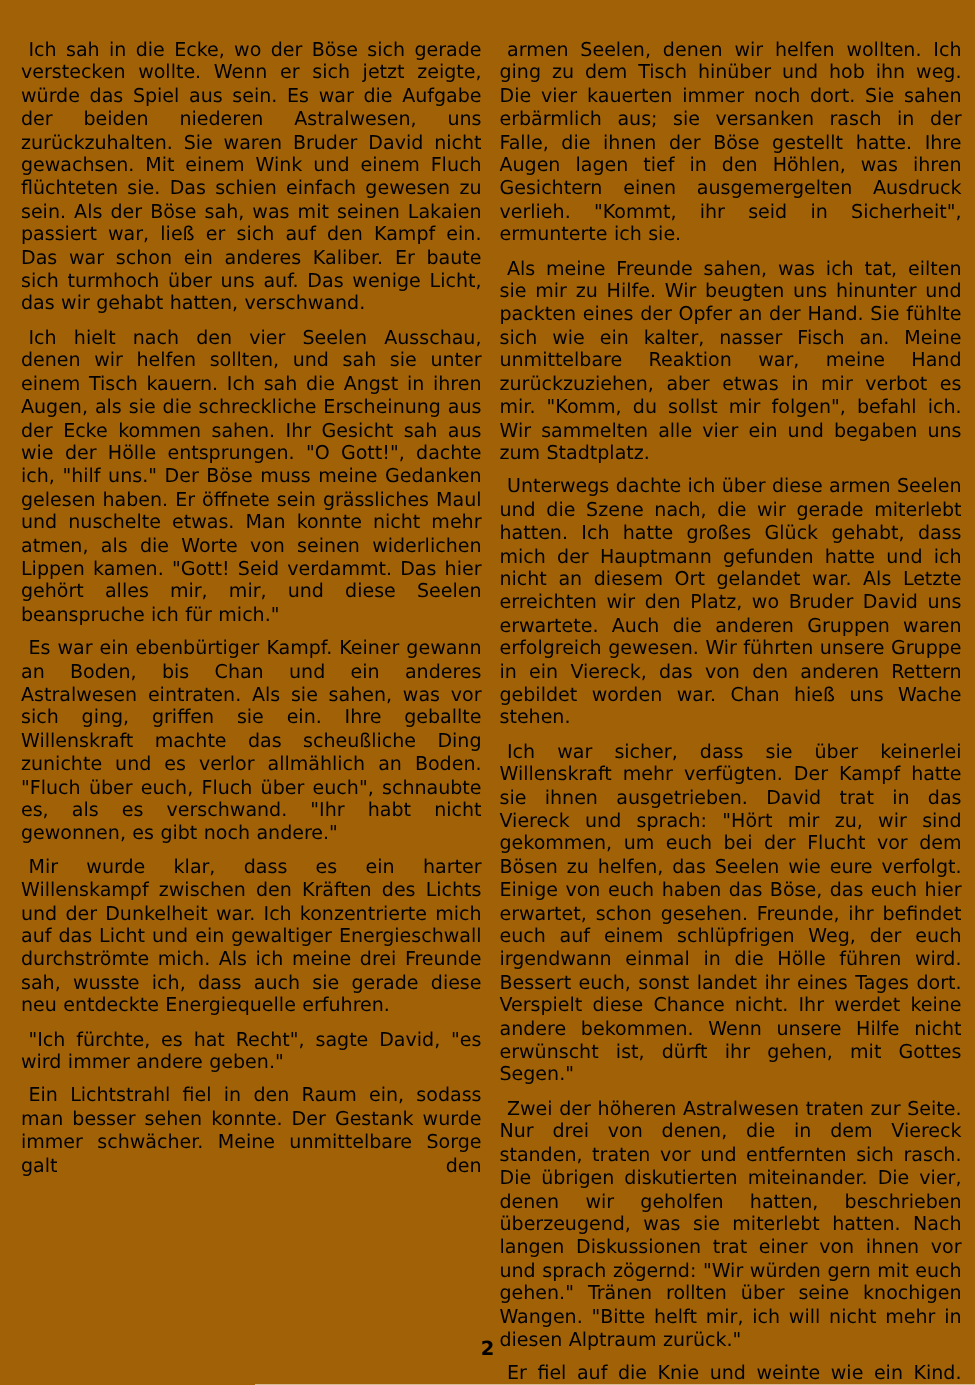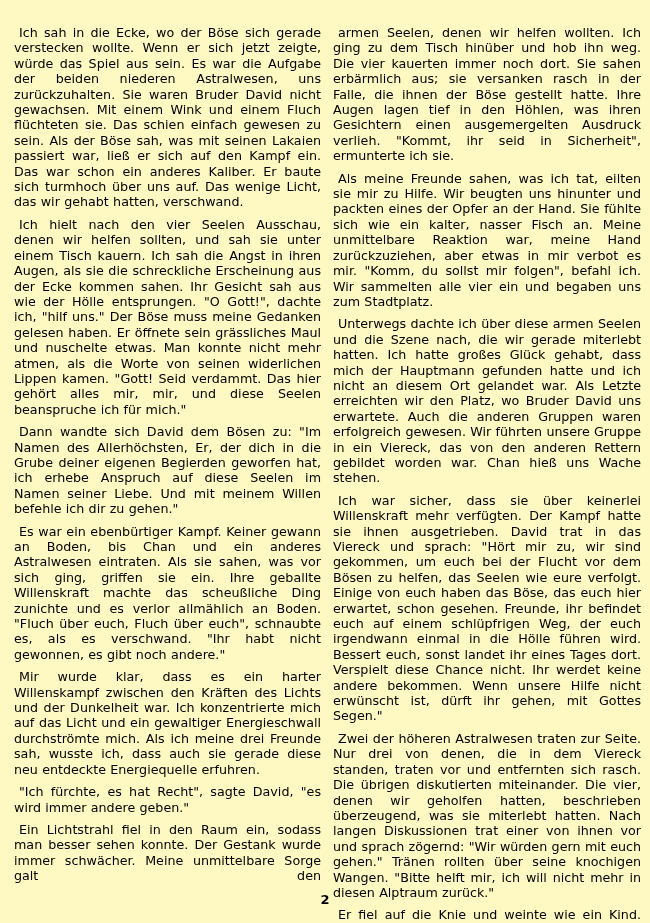--- a/index.html
+++ b/index.html
@@ -4,21 +4,21 @@
 <style>
   html, body {
     margin: 0;
     padding: 0;
     background: #ffffff;
   }
   .page {
     position: relative;
     width: 650px;
     height: 923px;
-    background: #fef9c3;
+    background: #a16207;
     color: #000000;
     font-family: "DejaVu Sans", "Liberation Sans", sans-serif;
     overflow: hidden;
     box-sizing: border-box;
   }
   .columns {
     display: flex;
     gap: 12px;
     padding: 25px 9px 0 14px;
     box-sizing: border-box;
@@ -54,21 +54,20 @@
   }
 </style>
 </head>
 <body>
 
 <div class="page">
   <div class="columns">
     <div class="col left">
         <p>Ich sah in die Ecke, wo der Böse sich gerade verstecken wollte. Wenn er sich jetzt zeigte, würde das Spiel aus sein. Es war die Aufgabe der beiden niederen Astralwesen, uns zurückzuhalten. Sie waren Bruder David nicht gewachsen. Mit einem Wink und einem Fluch flüchteten sie. Das schien einfach gewesen zu sein. Als der Böse sah, was mit seinen Lakaien passiert war, ließ er sich auf den Kampf ein. Das war schon ein anderes Kaliber. Er baute sich turmhoch über uns auf. Das wenige Licht, das wir gehabt hatten, verschwand.</p>
         <p>Ich hielt nach den vier Seelen Ausschau, denen wir helfen sollten, und sah sie unter einem Tisch kauern. Ich sah die Angst in ihren Augen, als sie die schreckliche Erscheinung aus der Ecke kommen sahen. Ihr Gesicht sah aus wie der Hölle entsprungen. "O Gott!", dachte ich, "hilf uns." Der Böse muss meine Gedanken gelesen haben. Er öffnete sein grässliches Maul und nuschelte etwas. Man konnte nicht mehr atmen, als die Worte von seinen widerlichen Lippen kamen. "Gott! Seid verdammt. Das hier gehört alles mir, mir, und diese Seelen beanspruche ich für mich."</p>
-        <p>Dann wandte sich David dem Bösen zu: "Im Namen des Allerhöchsten, Er, der dich in die Grube deiner eigenen Begierden geworfen hat, ich erhebe Anspruch auf diese Seelen im Namen seiner Liebe. Und mit meinem Willen befehle ich dir zu gehen."</p>
         <p>Es war ein ebenbürtiger Kampf. Keiner gewann an Boden, bis Chan und ein anderes Astralwesen eintraten. Als sie sahen, was vor sich ging, griffen sie ein. Ihre geballte Willenskraft machte das scheußliche Ding zunichte und es verlor allmählich an Boden. "Fluch über euch, Fluch über euch", schnaubte es, als es verschwand. "Ihr habt nicht gewonnen, es gibt noch andere."</p>
         <p>Mir wurde klar, dass es ein harter Willenskampf zwischen den Kräften des Lichts und der Dunkelheit war. Ich konzentrierte mich auf das Licht und ein gewaltiger Energieschwall durchströmte mich. Als ich meine drei Freunde sah, wusste ich, dass auch sie gerade diese neu entdeckte Energiequelle erfuhren.</p>
         <p>"Ich fürchte, es hat Recht", sagte David, "es wird immer andere geben."</p>
         <p>Ein Lichtstrahl fiel in den Raum ein, sodass man besser sehen konnte. Der Gestank wurde immer schwächer. Meine unmittelbare Sorge galt den</p>
       </div>
     <div class="col right">
         <p>armen Seelen, denen wir helfen wollten. Ich ging zu dem Tisch hinüber und hob ihn weg. Die vier kauerten immer noch dort. Sie sahen erbärmlich aus; sie versanken rasch in der Falle, die ihnen der Böse gestellt hatte. Ihre Augen lagen tief in den Höhlen, was ihren Gesichtern einen ausgemergelten Ausdruck verlieh. "Kommt, ihr seid in Sicherheit", ermunterte ich sie.</p>
         <p>Als meine Freunde sahen, was ich tat, eilten sie mir zu Hilfe. Wir beugten uns hinunter und packten eines der Opfer an der Hand. Sie fühlte sich wie ein kalter, nasser Fisch an. Meine unmittelbare Reaktion war, meine Hand zurückzuziehen, aber etwas in mir verbot es mir. "Komm, du sollst mir folgen", befahl ich. Wir sammelten alle vier ein und begaben uns zum Stadtplatz.</p>
         <p>Unterwegs dachte ich über diese armen Seelen und die Szene nach, die wir gerade miterlebt hatten. Ich hatte großes Glück gehabt, dass mich der Hauptmann gefunden hatte und ich nicht an diesem Ort gelandet war. Als Letzte erreichten wir den Platz, wo Bruder David uns erwartete. Auch die anderen Gruppen waren erfolgreich gewesen. Wir führten unsere Gruppe in ein Viereck, das von den anderen Rettern gebildet worden war. Chan hieß uns Wache stehen.</p>
         <p>Ich war sicher, dass sie über keinerlei Willenskraft mehr verfügten. Der Kampf hatte sie ihnen ausgetrieben. David trat in das Viereck und sprach: "Hört mir zu, wir sind gekommen, um euch bei der Flucht vor dem Bösen zu helfen, das Seelen wie eure verfolgt. Einige von euch haben das Böse, das euch hier erwartet, schon gesehen. Freunde, ihr befindet euch auf einem schlüpfrigen Weg, der euch irgendwann einmal in die Hölle führen wird. Bessert euch, sonst landet ihr eines Tages dort. Verspielt diese Chance nicht. Ihr werdet keine andere bekommen. Wenn unsere Hilfe nicht erwünscht ist, dürft ihr gehen, mit Gottes Segen."</p>

